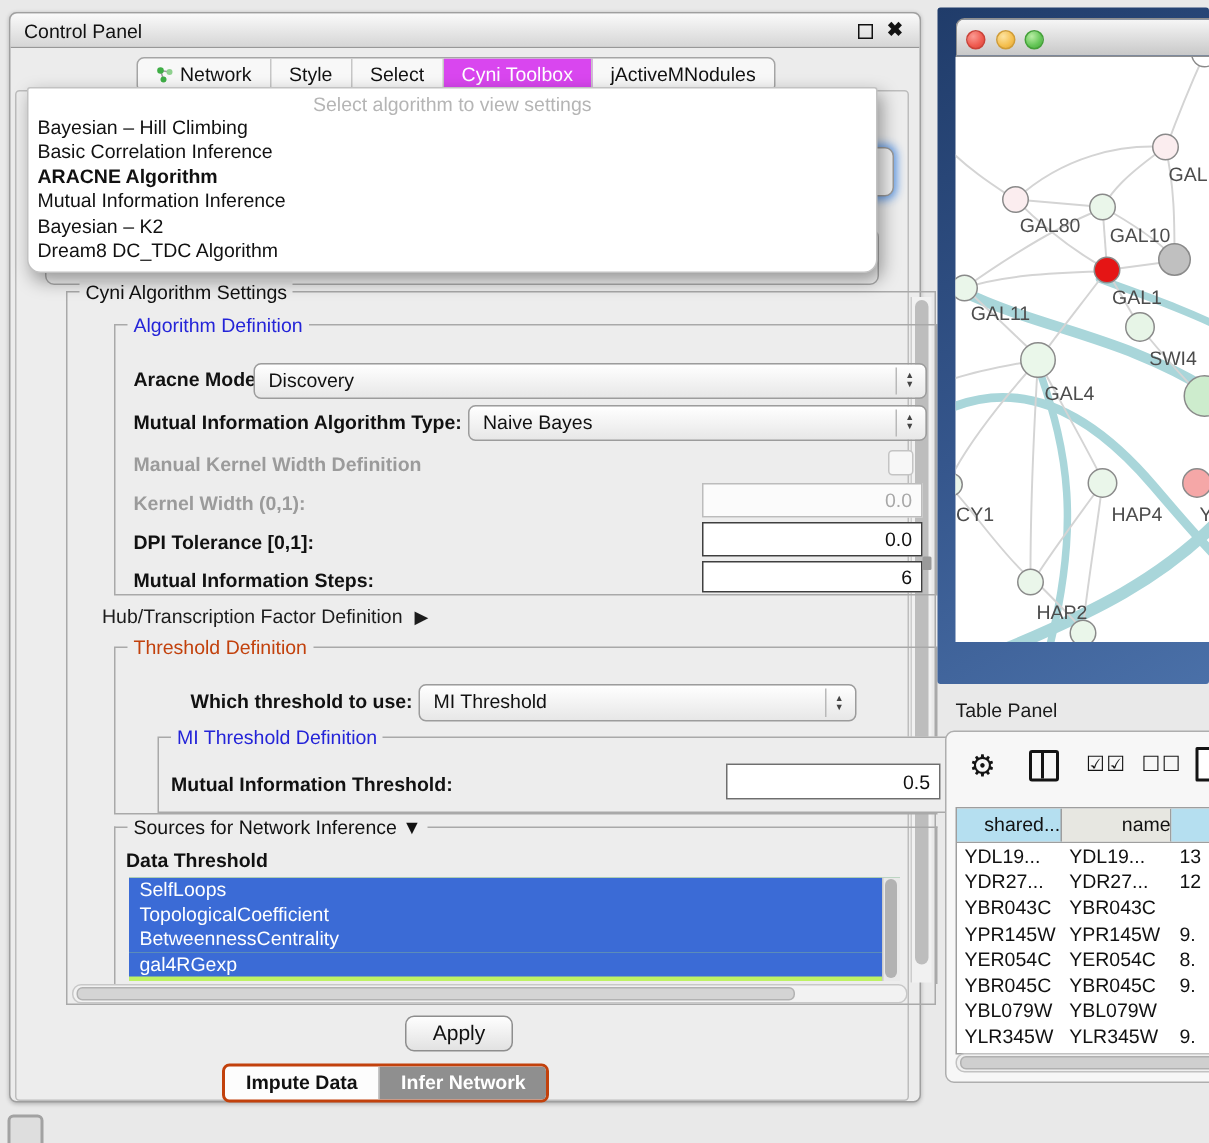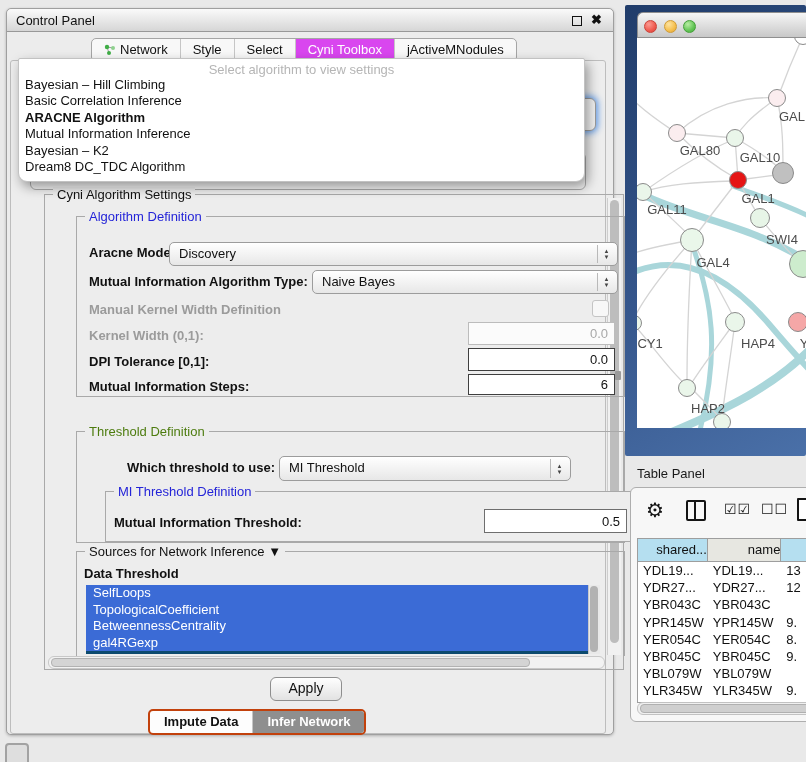--- a/index.html
+++ b/index.html
@@ -31,36 +31,36 @@
   .dropdown{position:absolute;left:7px;top:-3px;width:565px;height:122px;background:#fff;
       border:1px solid #c2c2c2;border-radius:2px 2px 9px 9px;
       box-shadow:3px 5px 12px rgba(0,0,0,.38);z-index:6;}
   .dd-head{text-align:center;color:#b5b5b5;font-size:13px;padding-top:3px;height:15px;}
   .dd-item{font-size:13px;line-height:16.4px;padding-left:6px;white-space:nowrap;}
   .dd-item.bold{font-weight:bold;}
   
   .group{position:absolute;border:1px solid #a9a9a9;margin-left:20px;}
   .legend{position:absolute;top:-8px;left:8px;background:#ededed;padding:0 4px;font-size:13px;white-space:nowrap;}
   .legend.blue{color:#2424d8;}
-  .legend.green{color:#4d7c0f;}
+  .legend.green{color:#c2410c;}
   .lbl{position:absolute;font-size:13px;font-weight:bold;white-space:nowrap;}
   .lbl.dis{color:#9b9b9b;}
   .combo{position:absolute;background:linear-gradient(#ffffff,#e7e7e7);border:1px solid #9c9c9c;
       border-radius:5px;font-size:13px;line-height:22px;padding-left:9px;box-sizing:border-box;}
   .combo .stepper{position:absolute;right:2px;top:2px;bottom:2px;width:17px;border-left:1px solid #b9b9b9;
       display:flex;flex-direction:column;align-items:center;justify-content:center;font-size:6px;color:#444;line-height:6px;}
   .field{position:absolute;background:#fff;border:1.5px solid #3f3f3f;font-size:13px;
       text-align:right;padding:0 6px 0 2px;box-sizing:border-box;display:flex;align-items:center;justify-content:flex-end;}
   .field.dis{border:1px solid #bcbcbc;background:#fbfbfb;color:#a8a8a8;}
   .checkbox{position:absolute;width:15px;height:15px;border:1px solid #c4c4c4;border-radius:3px;background:#f7f7f7;}
   .vscroll{position:absolute;right:2px;top:3px;bottom:14px;width:13px;background:#f1f1f1;border-left:1px solid #cdcdcd;}
   .vscroll .thumb{position:absolute;left:2px;top:2px;width:9px;height:97%;background:#bdbdbd;border-radius:5px;}
   .hscroll{position:absolute;height:11px;background:#f2f2f2;border:1px solid #c8c8c8;border-radius:6px;}
   .hscroll .thumb{position:absolute;left:2px;top:1px;height:7px;width:86%;background:#d4d4d4;border:1px solid #b2b2b2;border-radius:4px;}
-  .attr-list{position:absolute;overflow:hidden;background:#0c4a6e;}
+  .attr-list{position:absolute;overflow:hidden;background:#bef264;}
   .attr-item{background:#3b6bd6;color:#fff;font-size:13px;line-height:16.5px;padding-left:7px;white-space:nowrap;}
   .attr-vscroll{position:absolute;right:0;top:0;bottom:0;width:11px;background:#e9e9e9;border-left:1px solid #c9c9c9;}
   .attr-vscroll .thumb{position:absolute;left:1px;top:1px;width:8px;height:95%;background:#b2b2b2;border-radius:4px;}
   .apply-btn{position:absolute;left:259px;top:616px;width:70px;height:22px;font-size:14px;
       background:linear-gradient(#fefefe,#e2e2e2);border:1px solid #8e8e8e;border-radius:6px;
       text-align:center;line-height:21px;}
   .bottom-tabs{position:absolute;left:137px;top:648px;height:22px;display:flex;border:2px solid #c2410c;
       border-radius:5px;background:#fdfdfd;overflow:hidden;}
   .btab{padding:0 14px;line-height:22px;font-size:13px;font-weight:bold;border-right:1px solid #c6c6c6;white-space:nowrap;}
   .btab:last-child{border-right:none;}
@@ -195,20 +195,23 @@
           <div class="field" style="left:391px;top:131px;width:147px;height:23px;">
             <span>0.0</span>
           </div>
 
           <span class="lbl" style="left:12px;top:162px;">Mutual Information Steps:</span>
           <div class="field" style="left:391px;top:157px;width:147px;height:21px;">
             <span>6</span>
           </div>
         </div>
 
+        <div class="hub-row" style="left:23px;top:208px;">
+          <span>Hub/Transcription Factor Definition</span><span class="arrow-right">▶</span>
+        </div>
 
         <div class="group" style="left:11px;top:236px;width:547px;height:110px;">
           <span class="legend green">Threshold Definition</span>
 
           <span class="lbl" style="left:50px;top:28px;">Which threshold to use:</span>
           <div class="combo" style="left:202px;top:24px;width:292px;height:25px;">
             <span>MI Threshold</span>
             <span class="stepper">▲<br>▼</span>
           </div>
 

